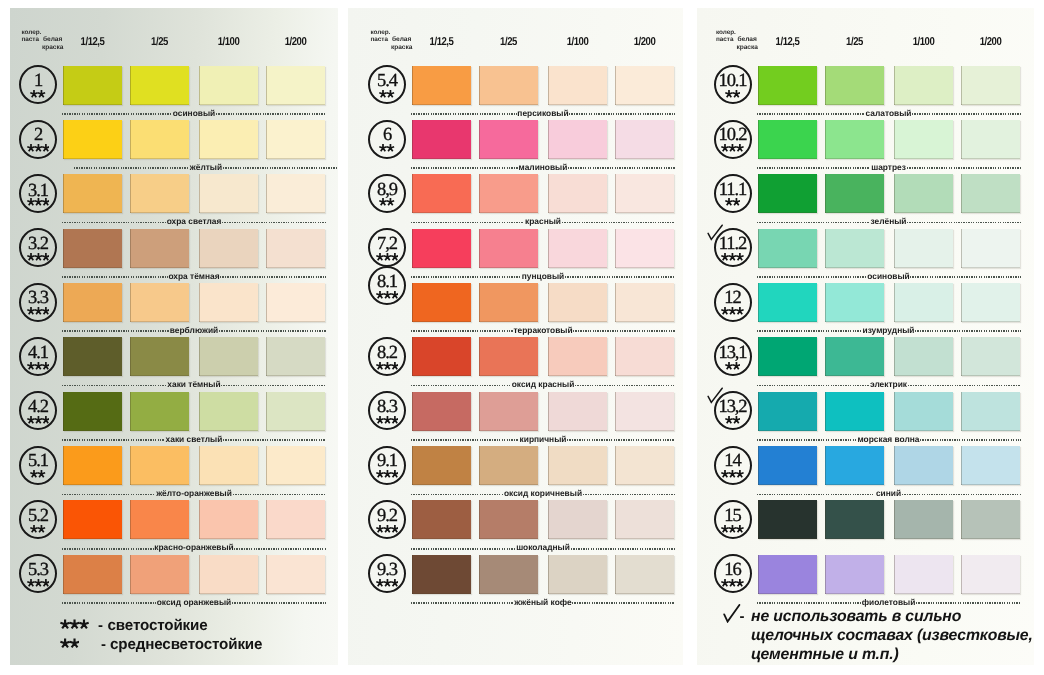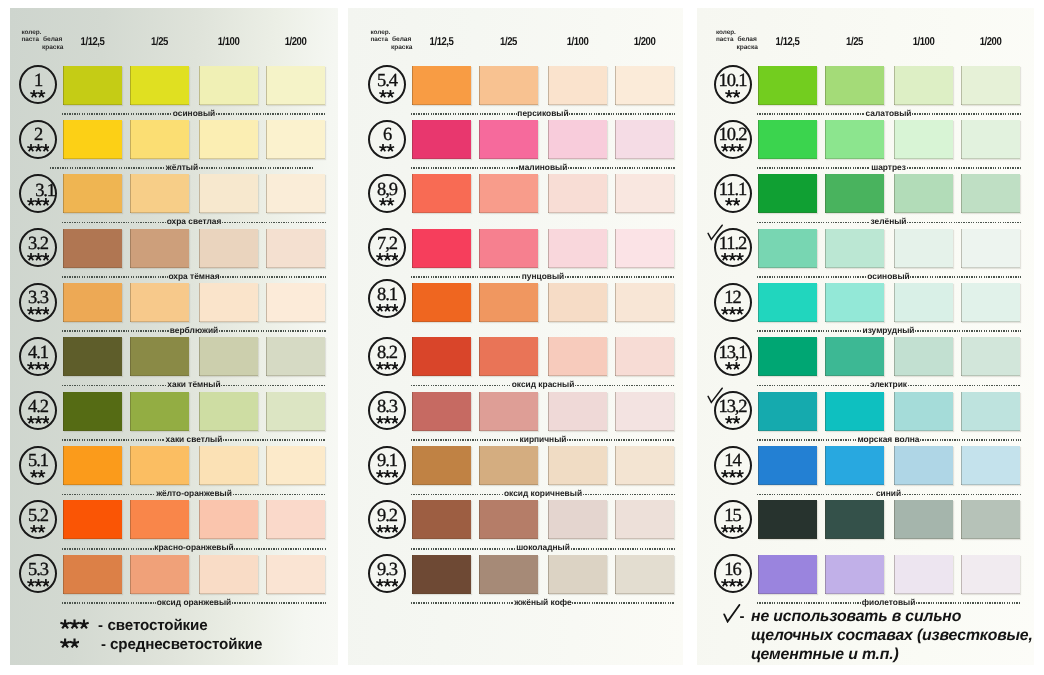--- a/index.html
+++ b/index.html
@@ -117,27 +117,27 @@
                 <circle r="1.15" cx="0" cy="0" stroke="none" fill="#141414"></circle>
               </g>
             </g>
           </svg>
         </div>
       </div>
       <div class="swatch" style="left: 53px; top: 111.95px; width: 59px; height: 39px; background: rgb(252, 208, 22);"></div>
       <div class="swatch" style="left: 120px; top: 111.95px; width: 59px; height: 39px; background: rgb(251, 222, 115);"></div>
       <div class="swatch" style="left: 189px; top: 111.95px; width: 59px; height: 39px; background: rgb(251, 238, 179);"></div>
       <div class="swatch" style="left: 256px; top: 111.95px; width: 59px; height: 39px; background: rgb(251, 242, 206);"></div>
-      <div class="sep" style="left: 40px; width: 264px; top: 154.25px; height: 12px;">
+      <div class="sep" style="left: 64px; width: 264px; top: 154.25px; height: 12px;">
         <div class="sep-line"></div>
         <div class="sep-label">жёлтый</div>
         <div class="sep-line"></div>
       </div>
       <div class="badge" style="left: 9px; top: 165.9px; width: 38px; height: 39px;">
-        <div class="badge-code" style="top: 6px; text-align: right;">3.1</div>
+        <div class="badge-code" style="top: 6px;">3.1</div>
         <div class="badge-stars" style="top: 21.6px;">
           <svg width="22.90" height="10.00" viewBox="0 0 22.90 10.00" style="display:block;margin:0 auto">
             <g stroke="#141414" stroke-width="1.70" stroke-linecap="butt" fill="none">
               <g transform="translate(4.00,5.00)">
                 <path d="M0 0 L0 -3.90 M0 0 L3.71 -1.21 M0 0 L2.29 3.16 M0 0 L-2.29 3.16 M0 0 L-3.71 -1.21"></path>
                 <circle r="1.15" cx="0" cy="0" stroke="none" fill="#141414"></circle>
               </g>
               <g transform="translate(11.45,5.00)">
                 <path d="M0 0 L0 -3.90 M0 0 L3.71 -1.21 M0 0 L2.29 3.16 M0 0 L-2.29 3.16 M0 0 L-3.71 -1.21"></path>
                 <circle r="1.15" cx="0" cy="0" stroke="none" fill="#141414"></circle>
@@ -482,20 +482,25 @@
                 <circle r="1.15" cx="0" cy="0" stroke="none" fill="#141414"></circle>
               </g>
             </g>
           </svg>
         </div>
       </div>
       <div class="swatch" style="left: 64px; top: 166.3px; width: 59px; height: 39px; background: rgb(248, 107, 84);"></div>
       <div class="swatch" style="left: 131px; top: 166.3px; width: 59px; height: 39px; background: rgb(248, 156, 139);"></div>
       <div class="swatch" style="left: 200px; top: 166.3px; width: 59px; height: 39px; background: rgb(248, 221, 213);"></div>
       <div class="swatch" style="left: 267px; top: 166.3px; width: 59px; height: 39px; background: rgb(249, 231, 224);"></div>
+      <div class="sep" style="left: 63px; width: 264px; top: 208.6px; height: 12px;">
+        <div class="sep-line"></div>
+        <div class="sep-label">красный</div>
+        <div class="sep-line"></div>
+      </div>
       <div class="badge" style="left: 20px; top: 220.25px; width: 38px; height: 39px;">
         <div class="badge-code" style="top: 4.8px;">7,2</div>
         <div class="badge-stars" style="top: 21.6px;">
           <svg width="22.90" height="10.00" viewBox="0 0 22.90 10.00" style="display:block;margin:0 auto">
             <g stroke="#141414" stroke-width="1.70" stroke-linecap="butt" fill="none">
               <g transform="translate(4.00,5.00)">
                 <path d="M0 0 L0 -3.90 M0 0 L3.71 -1.21 M0 0 L2.29 3.16 M0 0 L-2.29 3.16 M0 0 L-3.71 -1.21"></path>
                 <circle r="1.15" cx="0" cy="0" stroke="none" fill="#141414"></circle>
               </g>
               <g transform="translate(11.45,5.00)">
@@ -512,21 +517,21 @@
       </div>
       <div class="swatch" style="left: 64px; top: 220.65px; width: 59px; height: 39px; background: rgb(246, 62, 92);"></div>
       <div class="swatch" style="left: 131px; top: 220.65px; width: 59px; height: 39px; background: rgb(246, 128, 143);"></div>
       <div class="swatch" style="left: 200px; top: 220.65px; width: 59px; height: 39px; background: rgb(249, 215, 220);"></div>
       <div class="swatch" style="left: 267px; top: 220.65px; width: 59px; height: 39px; background: rgb(251, 227, 230);"></div>
       <div class="sep" style="left: 63px; width: 264px; top: 262.95px; height: 12px;">
         <div class="sep-line"></div>
         <div class="sep-label">пунцовый</div>
         <div class="sep-line"></div>
       </div>
-      <div class="badge" style="left: 20px; top: 271px; width: 38px; height: 39px; text-decoration: underline;">
+      <div class="badge" style="left: 20px; top: 258px; width: 38px; height: 39px; text-decoration: underline;">
         <div class="badge-code" style="top: 4.8px;">8.1</div>
         <div class="badge-stars" style="top: 21.6px;">
           <svg width="22.90" height="10.00" viewBox="0 0 22.90 10.00" style="display:block;margin:0 auto">
             <g stroke="#141414" stroke-width="1.70" stroke-linecap="butt" fill="none">
               <g transform="translate(4.00,5.00)">
                 <path d="M0 0 L0 -3.90 M0 0 L3.71 -1.21 M0 0 L2.29 3.16 M0 0 L-2.29 3.16 M0 0 L-3.71 -1.21"></path>
                 <circle r="1.15" cx="0" cy="0" stroke="none" fill="#141414"></circle>
               </g>
               <g transform="translate(11.45,5.00)">
                 <path d="M0 0 L0 -3.90 M0 0 L3.71 -1.21 M0 0 L2.29 3.16 M0 0 L-2.29 3.16 M0 0 L-3.71 -1.21"></path>
@@ -537,20 +542,25 @@
                 <circle r="1.15" cx="0" cy="0" stroke="none" fill="#141414"></circle>
               </g>
             </g>
           </svg>
         </div>
       </div>
       <div class="swatch" style="left: 64px; top: 275px; width: 59px; height: 39px; background: rgb(239, 102, 32);"></div>
       <div class="swatch" style="left: 131px; top: 275px; width: 59px; height: 39px; background: rgb(240, 151, 96);"></div>
       <div class="swatch" style="left: 200px; top: 275px; width: 59px; height: 39px; background: rgb(246, 220, 198);"></div>
       <div class="swatch" style="left: 267px; top: 275px; width: 59px; height: 39px; background: rgb(248, 230, 214);"></div>
+      <div class="sep" style="left: 63px; width: 264px; top: 317.3px; height: 12px;">
+        <div class="sep-line"></div>
+        <div class="sep-label">терракотовый</div>
+        <div class="sep-line"></div>
+      </div>
       <div class="badge" style="left: 20px; top: 328.95px; width: 38px; height: 39px;">
         <div class="badge-code" style="top: 4.8px;">8.2</div>
         <div class="badge-stars" style="top: 21.6px;">
           <svg width="22.90" height="10.00" viewBox="0 0 22.90 10.00" style="display:block;margin:0 auto">
             <g stroke="#141414" stroke-width="1.70" stroke-linecap="butt" fill="none">
               <g transform="translate(4.00,5.00)">
                 <path d="M0 0 L0 -3.90 M0 0 L3.71 -1.21 M0 0 L2.29 3.16 M0 0 L-2.29 3.16 M0 0 L-3.71 -1.21"></path>
                 <circle r="1.15" cx="0" cy="0" stroke="none" fill="#141414"></circle>
               </g>
               <g transform="translate(11.45,5.00)">

